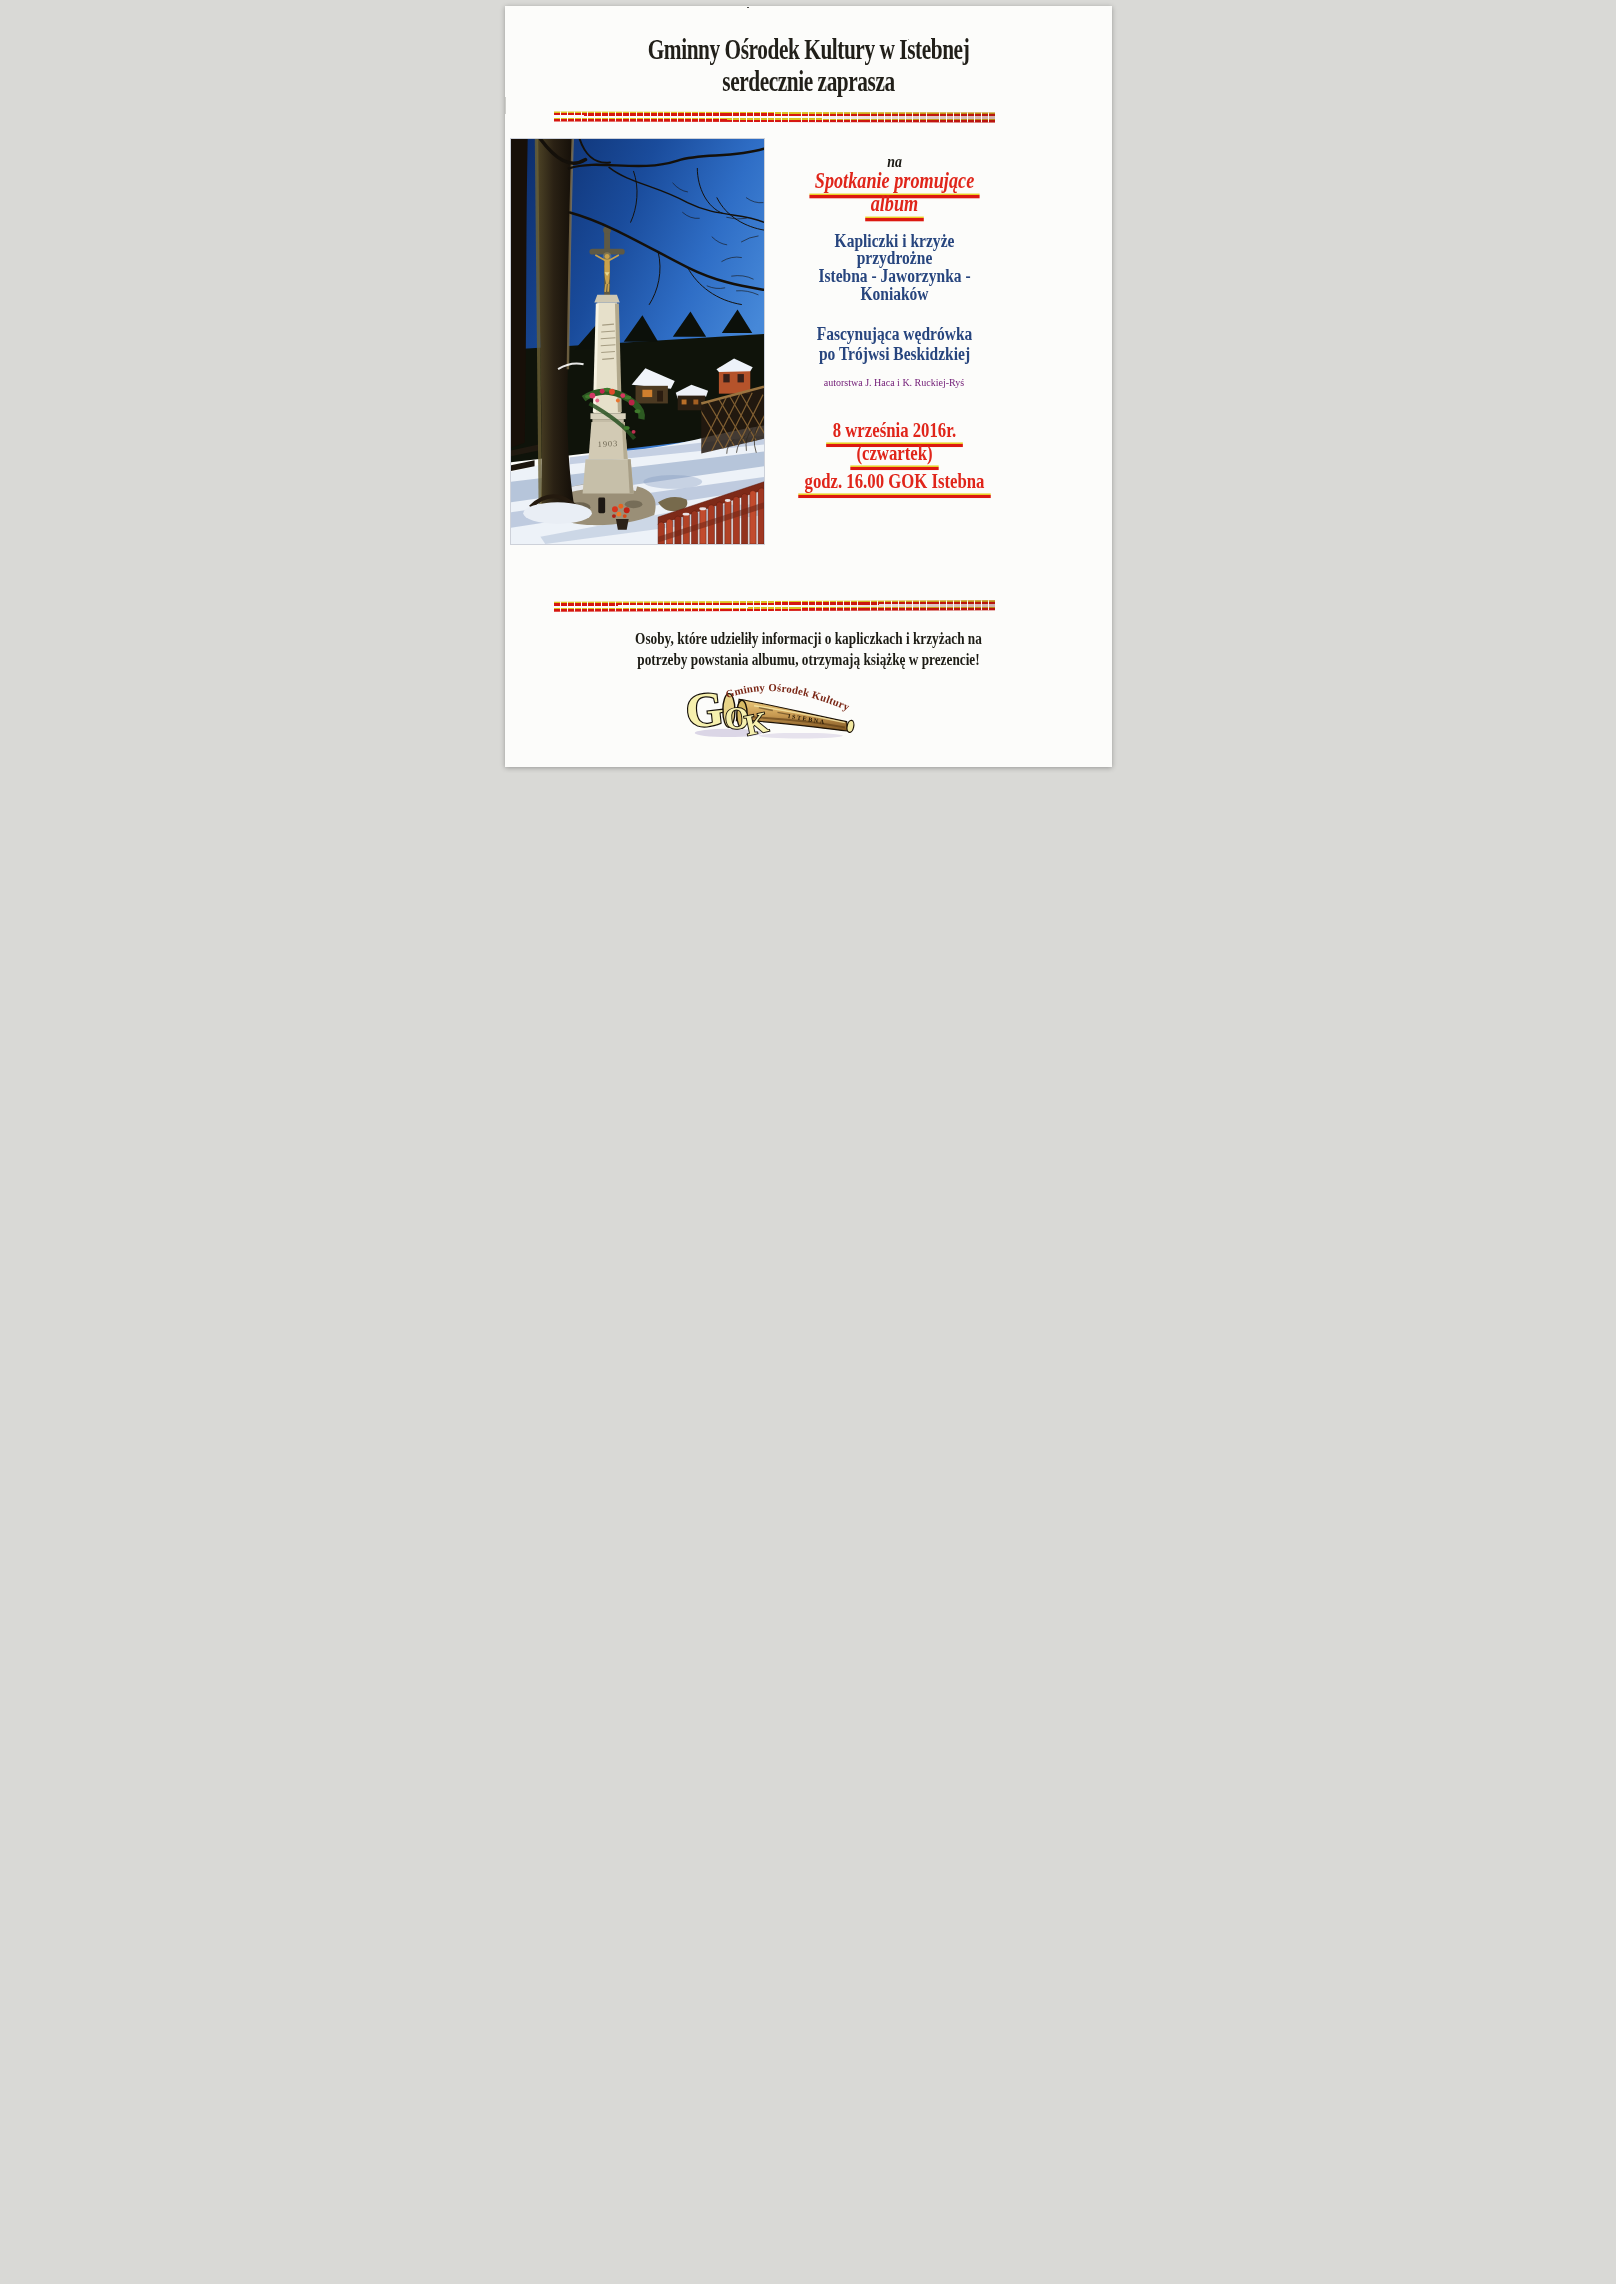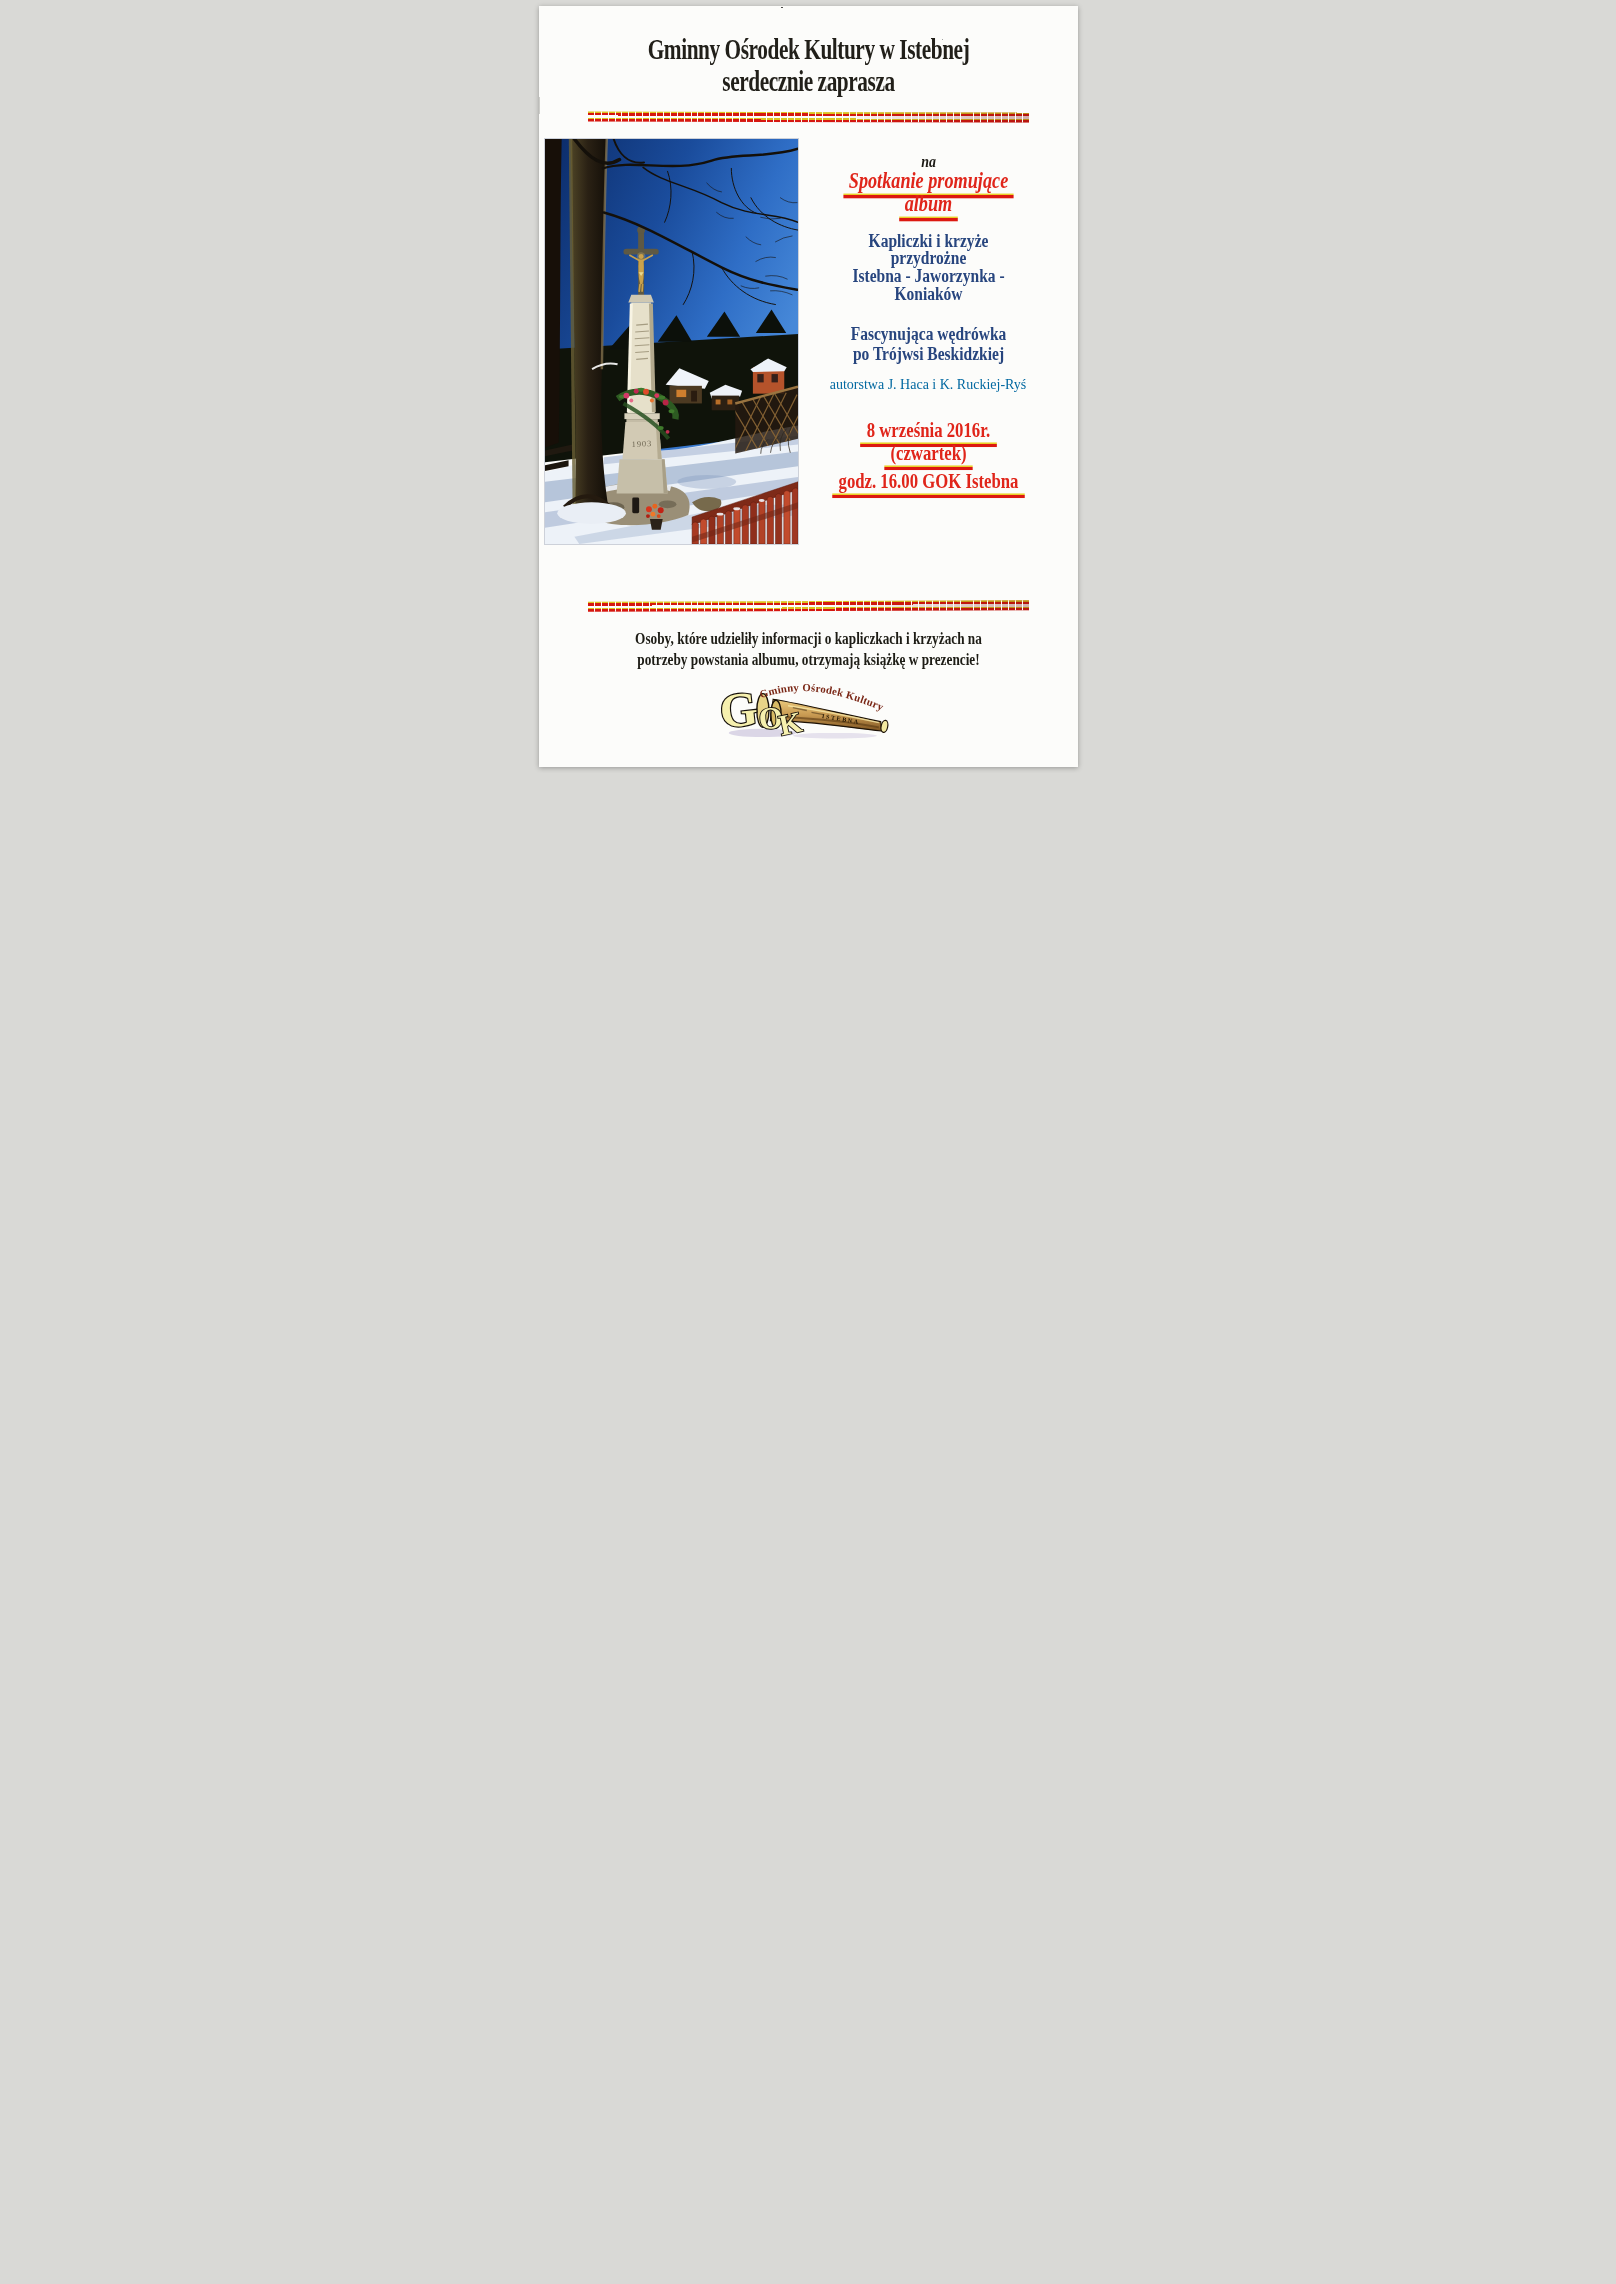--- a/index.html
+++ b/index.html
@@ -1,18 +1,18 @@
 <!DOCTYPE html>
 <html style="font-size:7.8px"><head>
 <meta charset="utf-8">
 <style>
   html,body{margin:0;padding:0;background:#d9d9d6;}
   body{display:flex;justify-content:center;padding:5.9px 0;}
   .page{
-    position:relative;width:539px;height:761px;background:#fcfcfa;
+    position:relative;width:607px;height:761px;background:#fcfcfa;
     box-shadow:0 1px 4.9px rgba(0,0,0,.3);overflow:hidden;
     font-family:"Liberation Serif","DejaVu Serif",serif;
   }
   .abs{position:absolute;}
   
   .cond{transform:scale(.93,1.18);transform-origin:50% 50%;}
   .title{
     left:0;top:27.4px;width:100%;text-align:center;font-weight:bold;
     color:#211f19;font-size:24.5px;line-height:28px;letter-spacing:-0.5px;
     transform:scale(.87,1.16);transform-origin:50% 0;
@@ -30,21 +30,21 @@
   .photo{left:6.9px;top:133px;width:253px;height:405px;outline:0.5px solid rgba(40,60,100,.22);}
   .photo svg{display:block;width:100%;height:100%;}
   .rc{left:267px;width:245px;text-align:center;}
   .lead{top:147px;font-style:italic;font-weight:bold;font-size:15px;color:#1c1a15;}
   .ev{font-style:italic;font-weight:bold;font-size:19.6px;color:#e0251a;line-height:21.6px;}
   .ev1{top:164px;}
   .ev2{top:187px;}
   .alb{font-weight:bold;font-size:16.7px;color:#27457e;line-height:17.6px;}
   .alb1{top:226px;}.alb2{top:243px;}.alb3{top:261px;}.alb4{top:279px;}
   .sub1{top:319px;}.sub2{top:339px;}
-  .auth{top:371px;font-size:14px;color:#0369a1;}
+  .auth{top:371px;font-size:10px;color:#701a75;}
   .date{font-weight:bold;font-size:18px;color:#e0251a;line-height:19.6px;}
   .d1{top:415px;}.d2{top:438px;}.d3{top:466px;}
   .ul{display:inline-block;padding:0 5.9px 4.9px;
       background:linear-gradient(180deg,#e9cf28 0 1.5px,#dc1810 1.5px 4.4px) left bottom/100% 4.4px no-repeat;}
   .ul-r{display:inline-block;padding:0 6.9px 4.4px;
       background:linear-gradient(180deg,#e9cf28 0 1px,#dc1810 1px 3.9px) left bottom/100% 3.9px no-repeat;}
   .note{left:0;top:623px;width:100%;text-align:center;font-weight:bold;color:#1d1c15;
         font-size:13.7px;line-height:17.6px;transform:scale(.97,1.15);transform-origin:50% 0;}
   .logo{left:179px;top:672px;width:187px;height:64px;}
   .logo svg{display:block;width:100%;height:100%;}

